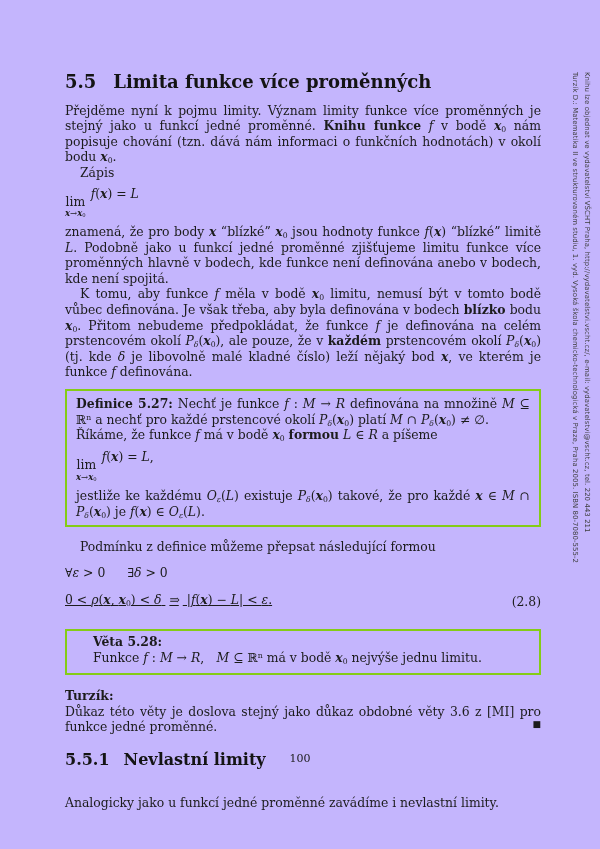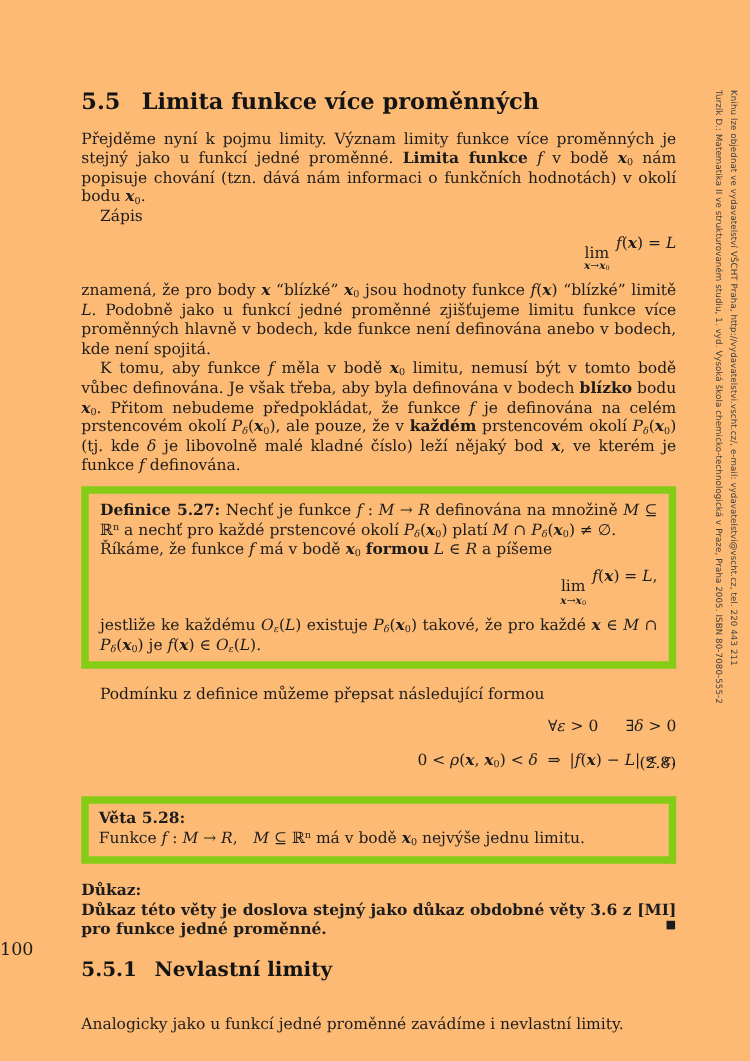--- a/index.html
+++ b/index.html
@@ -1,67 +1,67 @@
 <!DOCTYPE html>
 <html lang="cs"><head>
 <meta charset="utf-8">
 <style>
   html,body{margin:0;padding:0;background:#e8e8e8;}
   .page{
-    position:relative;width:600px;height:849px;background:#fdba74;
+    position:relative;width:600px;height:849px;background:#c4b5fd;
     font-family:"DejaVu Serif","Liberation Serif",serif;
     color:#1c1c1c;overflow:hidden;
   }
   .content{position:absolute;left:65px;top:70px;width:476px;font-size:12.4px;line-height:15.6px;}
   h1.section-heading{font-size:18px;font-weight:bold;margin:4px 0 13px 0;color:#141414;}
   h1 .sec-num{margin-right:17px;}
   h2.subsection-heading{font-size:16px;font-weight:bold;margin:17px 0 27px 0;color:#141414;}
   h2 .sec-num{margin-right:14px;}
   .para{margin:0;text-align:justify;}
   .indent{text-indent:15px;}
-  .eq{text-align:right;margin:5px 0 6px 0;position:relative;}
+  .eq{text-align:left;margin:5px 0 6px 0;position:relative;}
   .eq .tag{position:absolute;right:0;top:2px;}
   .lim{display:inline-flex;flex-direction:column;align-items:center;line-height:1;vertical-align:-8px;margin-right:5px;}
   .lim-top{font-size:12.4px;}
   .lim-bot{font-size:8.5px;margin-top:1.5px;}
   sub{font-size:0.62em;vertical-align:-0.25em;line-height:0;}
   sup{font-size:0.62em;vertical-align:0.5em;line-height:0;}
-  .mathbox{border:6px solid #84cc16;padding:5px 9px 6px 9px;margin:9px 0 0 0;}
+  .mathbox{border:2px solid #84cc16;padding:5px 9px 6px 9px;margin:9px 0 0 0;}
   .mathbox .eq{margin:6px 0 7px 0;}
-  .theorem{margin-top:21px;padding:3px 9px 8px 8px;}
+  .theorem{margin-top:21px;padding:3px 9px 8px 26px;}
   .proof-head{margin-top:13px;}
-  .proof-body{position:relative;text-align:justify;margin:0;font-weight:bold;}
+  .proof-body{position:relative;text-align:justify;margin:0;}
   .qed{position:absolute;right:0;bottom:2px;font-size:9px;}
   .arr{letter-spacing:-1px;padding:0 4px;}
   .sidebar{
     position:absolute;left:568px;top:72px;height:560px;
     writing-mode:vertical-lr;white-space:nowrap;
     font-family:"DejaVu Sans","Liberation Sans",sans-serif;
     font-size:6.9px;line-height:12.5px;color:#3d3d3d;letter-spacing:0.1px;
   }
-  .page-number{position:absolute;left:0;top:752px;width:600px;font-size:14px;color:#1c1c1c;}
+  .page-number{position:absolute;left:0;top:752px;width:600px;text-align:center;font-size:11px;color:#1c1c1c;}
   .quant-gap{display:inline-block;width:22px;}
 </style>
 </head>
 <body>
 
 <div class="page">
 
   <div class="sidebar">
     <div>Turzík D.: Matematika II ve strukturovaném studiu, 1. vyd. Vysoká škola chemicko-technologická v Praze, Praha 2005. ISBN 80-7080-555-2</div>
     <div>Knihu lze objednat ve vydavatelství VŠCHT Praha, http://vydavatelstvi.vscht.cz/, e-mail: vydavatelstvi@vscht.cz, tel. 220 443 211</div>
   </div>
 
   <div class="content">
 
     <h1 class="section-heading">
       <span class="sec-num">5.5</span><span>Limita funkce více proměnných</span>
     </h1>
 
-    <p class="para">Přejděme nyní k pojmu limity. Význam limity funkce více proměnných je stejný jako u funkcí jedné proměnné. <b>Limita funkce</b> <i>f</i> v bodě <b><i>x</i></b><sub>0</sub> nám popisuje chování (tzn. dává nám informaci o funkčních hodnotách) v okolí bodu <b><i>x</i></b><sub>0</sub>.</p>
+    <p class="para">Přejděme nyní k pojmu limity. Význam limity funkce více proměnných je stejný jako u funkcí jedné proměnné. <b>Knihu funkce</b> <i>f</i> v bodě <b><i>x</i></b><sub>0</sub> nám popisuje chování (tzn. dává nám informaci o funkčních hodnotách) v okolí bodu <b><i>x</i></b><sub>0</sub>.</p>
     <p class="para indent">Zápis</p>
 
     <div class="eq"><span class="lim">
           <span class="lim-top">lim</span>
           <span class="lim-bot"><b><i>x</i></b>→<b><i>x</i></b><sub>0</sub></span>
         </span><i>f</i>(<b><i>x</i></b>) = <i>L</i></div>
 
     <p class="para">znamená, že pro body <b><i>x</i></b> “blízké” <b><i>x</i></b><sub>0</sub> jsou hodnoty funkce <i>f</i>(<b><i>x</i></b>) “blízké” limitě <i>L</i>. Podobně jako u funkcí jedné proměnné zjišťujeme limitu funkce více proměnných hlavně v bodech, kde funkce není definována anebo v bodech, kde není spojitá.</p>
     <p class="para indent">K tomu, aby funkce <i>f</i> měla v bodě <b><i>x</i></b><sub>0</sub> limitu, nemusí být v tomto bodě vůbec definována. Je však třeba, aby byla definována v bodech <b>blízko</b> bodu <b><i>x</i></b><sub>0</sub>. Přitom nebudeme předpokládat, že funkce <i>f</i> je definována na celém prstencovém okolí <i>P</i><sub><i>δ</i></sub>(<b><i>x</i></b><sub>0</sub>), ale pouze, že v <b>každém</b> prstencovém okolí <i>P</i><sub><i>δ</i></sub>(<b><i>x</i></b><sub>0</sub>) (tj. kde <i>δ</i> je libovolně malé kladné číslo) leží nějaký bod <b><i>x</i></b>, ve kterém je funkce <i>f</i> definována.</p>
 
@@ -73,31 +73,31 @@
             <span class="lim-bot"><b><i>x</i></b>→<b><i>x</i></b><sub>0</sub></span>
           </span><i>f</i>(<b><i>x</i></b>) = <i>L</i>,</div>
       <p class="para">jestliže ke každému <i>O</i><sub><i>ε</i></sub>(<i>L</i>) existuje <i>P</i><sub><i>δ</i></sub>(<b><i>x</i></b><sub>0</sub>) takové, že pro každé <b><i>x</i></b> ∈ <i>M</i> ∩ <i>P</i><sub><i>δ</i></sub>(<b><i>x</i></b><sub>0</sub>) je <i>f</i>(<b><i>x</i></b>) ∈ <i>O</i><sub><i>ε</i></sub>(<i>L</i>).</p>
     </div>
 
     <p class="para indent" style="margin-top:12px;">Podmínku z definice můžeme přepsat následující formou</p>
 
     <div class="eq" style="margin:10px 0;">∀<i>ε</i> &gt; 0<span class="quant-gap"></span>∃<i>δ</i> &gt; 0</div>
 
 
-    <div class="eq" style="margin:12px 0 0 0;">
+    <div class="eq" style="margin:12px 0 0 0;text-decoration:underline;">
       <span>0 &lt; <i>ρ</i>(<b><i>x</i></b>, <b><i>x</i></b><sub>0</sub>) &lt; <i>δ</i> <span class="arr">⇒</span> |<i>f</i>(<b><i>x</i></b>) − <i>L</i>| &lt; <i>ε</i>.</span>
       <span class="tag">(2.8)</span>
     </div>
 
     <div class="mathbox theorem">
       <p class="para"><b>Věta 5.28:</b></p>
       <p class="para">Funkce <i>f</i> : <i>M</i> → <i>R</i>,  <i>M</i> ⊆ ℝ<sup>n</sup> má v bodě <b><i>x</i></b><sub>0</sub> nejvýše jednu limitu.</p>
     </div>
 
-    <p class="para proof-head"><b>Důkaz:</b></p>
+    <p class="para proof-head"><b>Turzík:</b></p>
     <div class="proof-body">
       <span>Důkaz této věty je doslova stejný jako důkaz obdobné věty 3.6 z [MI] pro funkce jedné proměnné.</span>
       <span class="qed">■</span>
     </div>
 
     <h2 class="subsection-heading">
       <span class="sec-num">5.5.1</span><span>Nevlastní limity</span>
     </h2>
 
     <p class="para">Analogicky jako u funkcí jedné proměnné zavádíme i nevlastní limity.</p>

